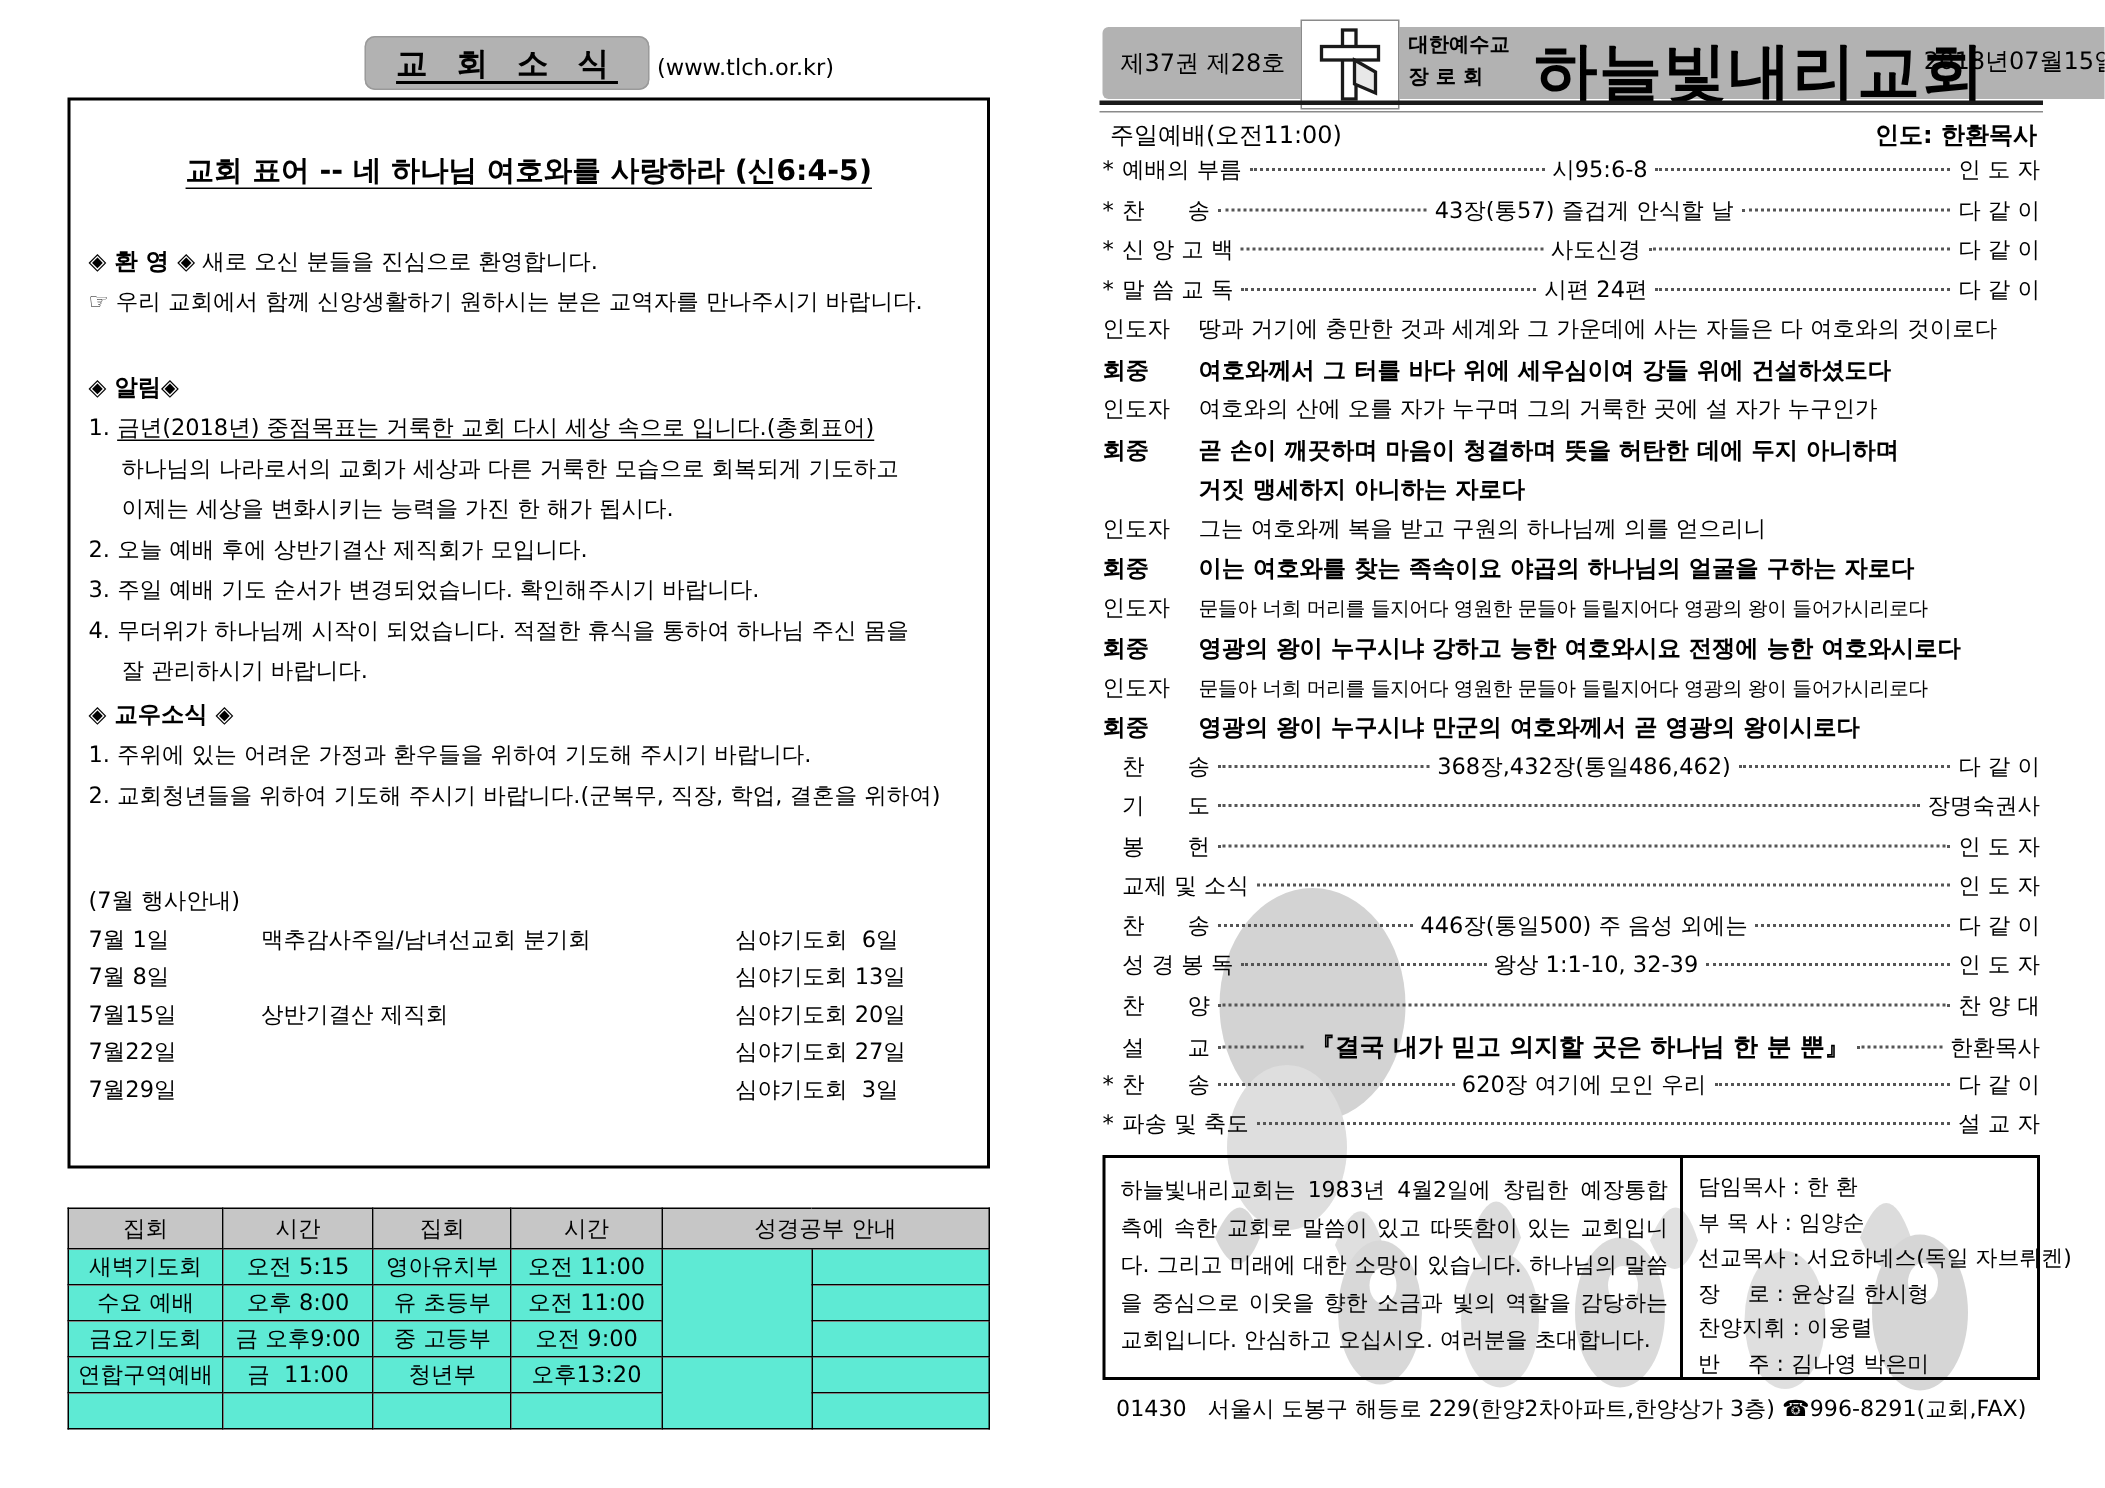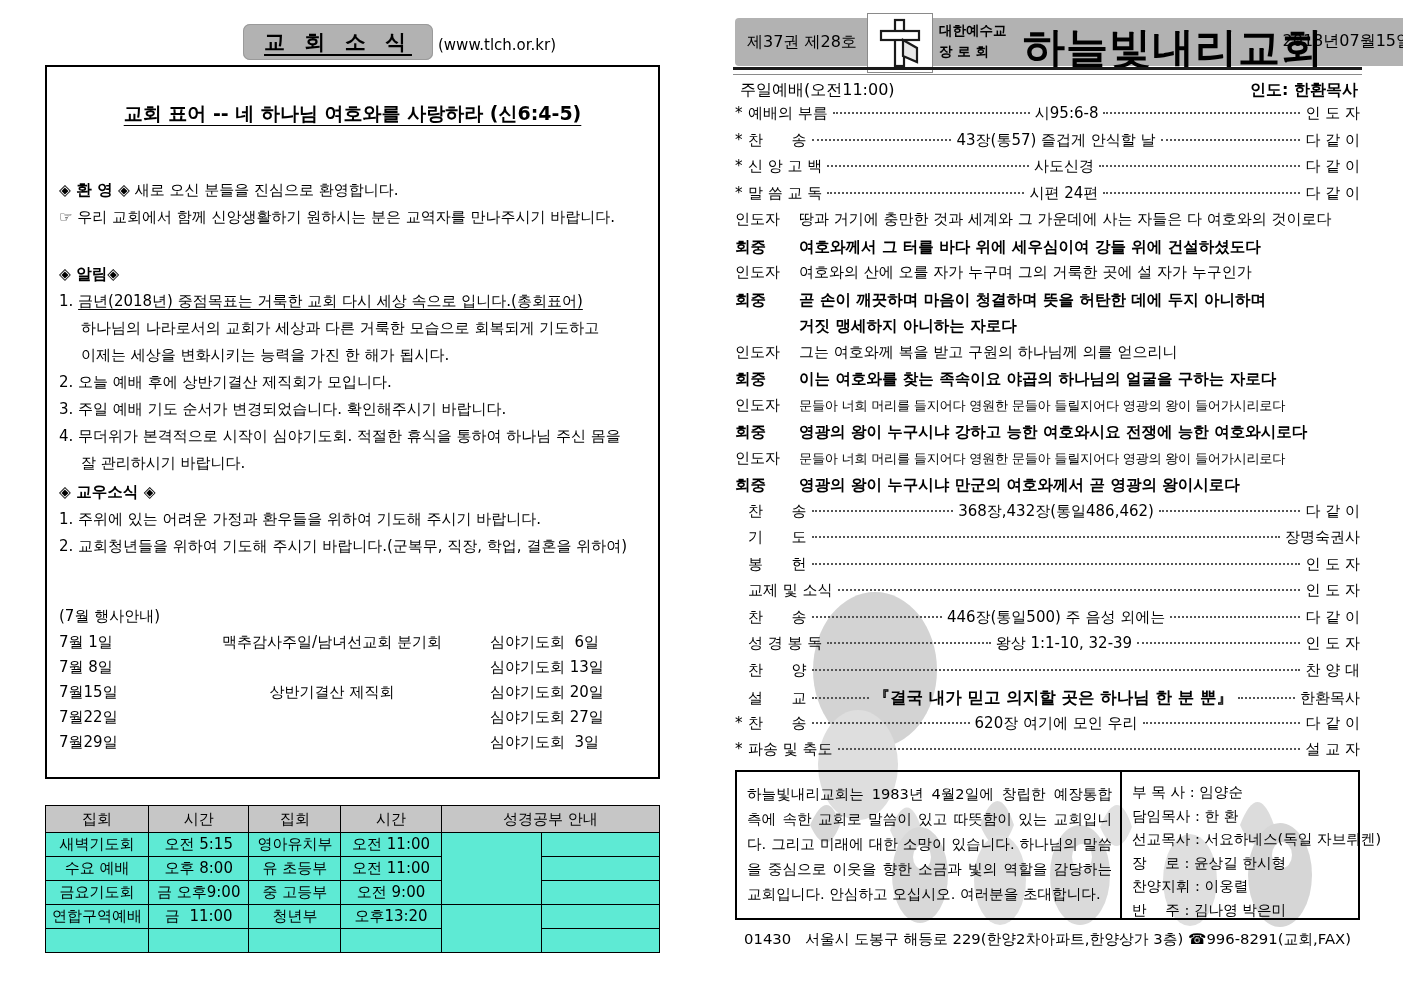--- a/index.html
+++ b/index.html
@@ -17,33 +17,33 @@
     font-size:21px;font-weight:bold;letter-spacing:6px;
     text-decoration:underline;text-underline-offset:5px;z-index:2;
     box-shadow:0 0 0 1px #9a9a9a inset;
   }
   #lp-website{left:438px;top:36px;font-size:15px;z-index:2;}
   #lp-box{
     left:45px;top:65px;width:611px;height:710px;border:2px solid #000;z-index:1;
   }
   #lp-motto{top:34px;left:0;width:100%;text-align:center;font-size:19px;font-weight:bold;
     text-decoration:underline;text-underline-offset:5px;}
-  .lp-block{left:12px;right:8px;font-size:15px;line-height:27px;margin-top:16px;}
+  .lp-block{left:12px;right:8px;font-size:15px;line-height:27px;}
   #lp-welcome{top:94px;}
   #lp-notice{top:178px;}
   #lp-member{top:396px;}
   #lp-july{top:520px;}
   .sec-title{font-weight:bold;font-size:15.5px;}
   .inline-bold{font-weight:bold;font-size:15.5px;}
   .line{line-height:27px;}
   .indent1{padding-left:22px;}
   .uline{text-decoration:underline;text-underline-offset:3px;}
   .july-row{display:flex;line-height:25px;}
   .july-date{width:115px;flex:none;}
-  .july-event{flex:1;text-align:center;}
+  .july-event{flex:1;}
   .july-night{width:160px;flex:none;text-align:left;}
 
   
   #lp-table{left:45px;top:805px;width:615px;z-index:2;}
   #lp-table table{border-collapse:collapse;width:615px;table-layout:fixed;}
   #lp-table th,#lp-table td{
     border:1px solid #000;font-size:15px;font-weight:normal;text-align:center;
     white-space:pre;padding:0;overflow:hidden;
   }
   #lp-table th{background:#c6c6c6;height:26px;}
@@ -106,21 +106,21 @@
   </div>
 
   <div class="abs lp-block" id="lp-notice">
     <div class="line sec-title">◈ 알림◈</div>
     <div>
         <div class="line"><span>1. </span><span class="uline">금년(2018년) 중점목표는 거룩한 교회 다시 세상 속으로 입니다.(총회표어)</span></div>
         <div class="line indent1">하나님의 나라로서의 교회가 세상과 다른 거룩한 모습으로 회복되게 기도하고</div>
         <div class="line indent1">이제는 세상을 변화시키는 능력을 가진 한 해가 됩시다.</div>
         <div class="line"><span>2. </span><span>오늘 예배 후에 상반기결산 제직회가 모입니다.</span></div>
         <div class="line"><span>3. </span><span>주일 예배 기도 순서가 변경되었습니다. 확인해주시기 바랍니다.</span></div>
-        <div class="line"><span>4. </span><span>무더위가 본격적으로 시작이 심야기도회. 적절한 휴식을 통하여 하나님 주신 몸을</span></div>
+        <div class="line"><span>4. </span><span>무더위가 하나님께 시작이 되었습니다. 적절한 휴식을 통하여 하나님 주신 몸을</span></div>
         <div class="line indent1">잘 관리하시기 바랍니다.</div>
       </div>
   </div>
 
   <div class="abs lp-block" id="lp-member">
     <div class="line sec-title">◈ 교우소식 ◈</div>
     <div>
         <div class="line">1. 주위에 있는 어려운 가정과 환우들을 위하여 기도해 주시기 바랍니다.</div>
         <div class="line">2. 교회청년들을 위하여 기도해 주시기 바랍니다.(군복무, 직장, 학업, 결혼을 위하여)</div>
       </div>
@@ -405,22 +405,22 @@
       <span class="star">*</span>
       <span class="olabel">파송 및 축도</span>
       <span class="leader"></span>
       <span class="orole">설 교 자</span>
     </div>
   </div>
 
 <div class="abs" id="rp-footerbox">
   <div id="rp-intro"> 하늘빛내리교회는 1983년 4월2일에 창립한 예장통합 측에 속한 교회로 말씀이 있고 따뜻함이 있는 교회입니다. 그리고 미래에 대한 소망이 있습니다. 하나님의 말씀을 중심으로 이웃을 향한 소금과 빛의 역할을 감당하는 교회입니다. 안심하고 오십시오.  여러분을 초대합니다.</div>
   <div id="rp-staff">
+      <div class="staff-line">담임목사 : 한 환</div>
       <div class="staff-line">부 목 사 : 임양순</div>
-      <div class="staff-line">담임목사 : 한 환</div>
       <div class="staff-line">선교목사 : 서요하네스(독일 자브뤼켄)</div>
       <div class="staff-line">장    로 : 윤상길 한시형</div>
       <div class="staff-line">찬양지휘 : 이웅렬</div>
       <div class="staff-line">반    주 : 김나영 박은미</div>
     </div>
 </div>
 
 <div class="abs" id="rp-address">01430   서울시 도봉구 해등로 229(한양2차아파트,한양상가 3층) ☎996-8291(교회,FAX)</div>
 
 </body></html>

